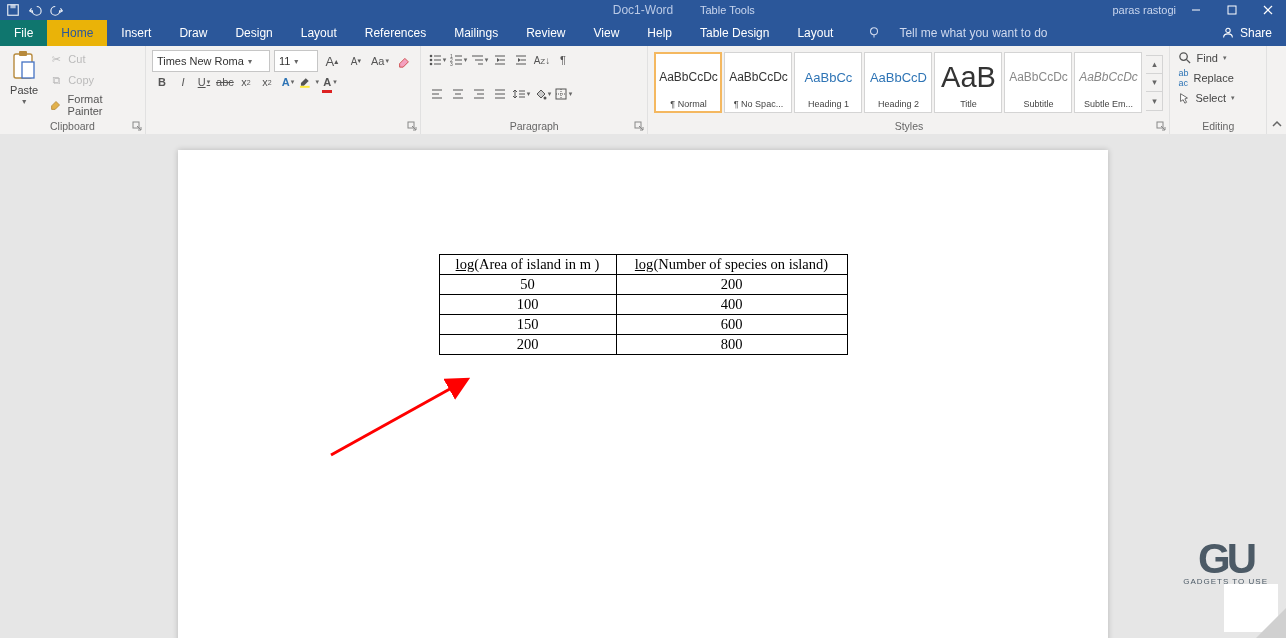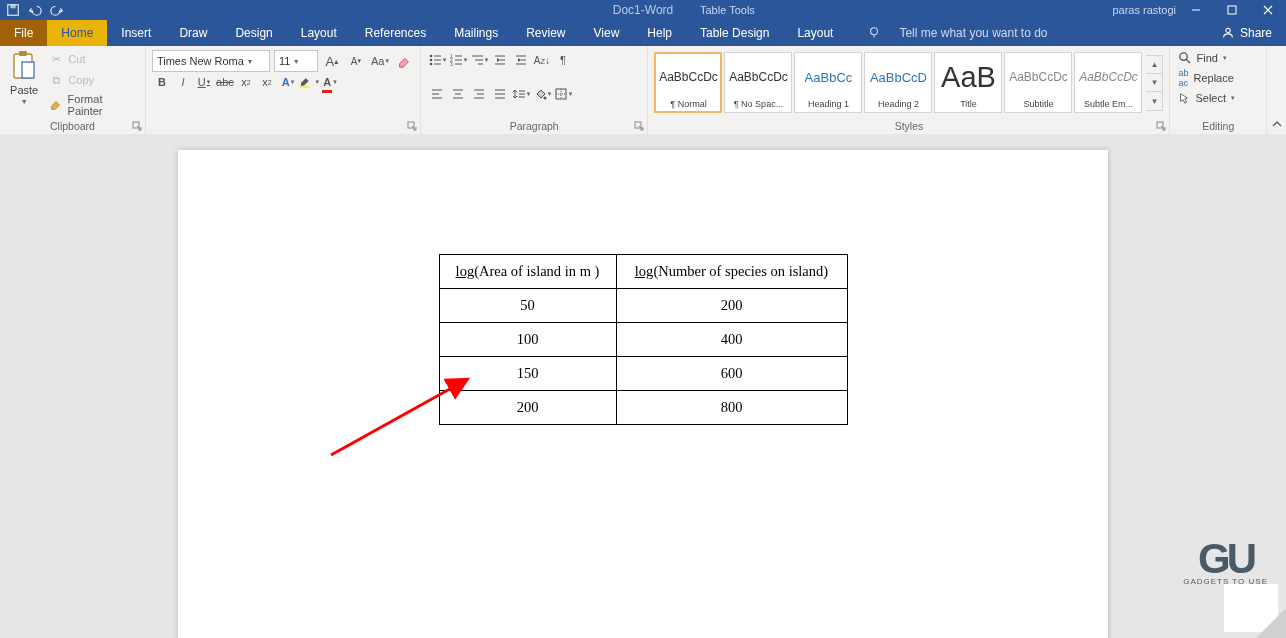--- a/index.html
+++ b/index.html
@@ -10,21 +10,21 @@
 .titlebar .qat .ico{width:14px;height:14px;display:inline-block;opacity:.9;}
 .titlebar .doc-title{position:absolute;left:50%;transform:translateX(-50%);font-size:12px;opacity:.9;display:flex;color:#c9d6ee;}
 .titlebar .table-tools{position:absolute;left:700px;font-size:11px;color:#c9d6ee;}
 .titlebar .user{position:absolute;right:110px;font-size:11px;color:#c9d6ee;}
 .titlebar .winbtns{position:absolute;right:0;display:flex;}
 .titlebar .winbtns div{width:36px;height:20px;display:flex;align-items:center;justify-content:center;color:#fff;}
 .titlebar .winbtns svg{width:10px;height:10px;}
 
 .tabs{height:26px;background:#2b579a;color:#fff;display:flex;align-items:stretch;}
 .tabs .tab{padding:0 14px;display:flex;align-items:center;font-size:12px;color:#fff;}
-.tabs .tab.file{background:#a16207;}
+.tabs .tab.file{background:#0f766e;}
 .tabs .tab.active{background:#eab308;color:#2b579a;}
 .tabs .tellme{display:flex;align-items:center;margin-left:20px;gap:18px;color:#cfd9ee;font-size:12px;text-align:center;}
 .tabs .share{margin-left:auto;display:flex;align-items:center;gap:5px;padding:0 14px;color:#fff;font-size:12px;}
 .ribbon{height:88px;background:#f3f2f1;border-bottom:1px solid #d4d4d4;display:flex;}
 .group{display:flex;flex-direction:column;justify-content:space-between;border-right:1px solid #e1e1e1;padding:4px 6px 0 6px;position:relative;}
 .group .gname{font-size:10.5px;color:#666;text-align:center;padding-bottom:2px;}
 .group .launcher{position:absolute;right:3px;bottom:3px;width:10px;height:10px;}
 .row{display:flex;align-items:center;gap:4px;}
 .col{display:flex;flex-direction:column;gap:2px;}
 .rbtn{display:flex;align-items:center;gap:4px;color:#555;font-size:11px;padding:1px 2px;}
@@ -48,21 +48,21 @@
 .gal-more div{flex:1;display:flex;align-items:center;justify-content:center;color:#666;font-size:9px;}
 .gal-more div+div{border-top:1px solid #d4d4d4;}
 
 .edit-item{display:flex;align-items:center;gap:5px;color:#444;font-size:11px;padding:1px 2px;}
 
 .collapse{width:20px;display:flex;align-items:flex-end;justify-content:center;padding-bottom:4px;color:#666;}
 
 .canvas{position:absolute;left:0;right:0;top:134px;bottom:0;background:#e6e6e6;display:flex;justify-content:center;overflow:hidden;}
 .page{width:742px;min-height:960px;background:#fff;margin-top:16px;box-shadow:0 0 6px rgba(0,0,0,.2);padding:104px 94px;font-family:"Times New Roman",serif;font-size:14.5px;color:#000;position:relative;}
 table.doc-table{border-collapse:collapse;margin:0 auto;}
-table.doc-table td,table.doc-table th{border:1px solid #000;padding:8px 10px;text-align:center;font-weight:normal;font-size:14.5px;}
+table.doc-table td,table.doc-table th{border:1px solid #000;padding:1px 10px;text-align:center;font-weight:normal;font-size:14.5px;}
 table.doc-table th{}
 table.doc-table th .u{text-decoration:underline;color:#000;}
 
 .arrow{position:absolute;left:326px;top:340px;pointer-events:none;}
 
 .logo{position:absolute;right:18px;bottom:52px;text-align:center;color:#556;}
 .logo .g{font-family:Arial,sans-serif;font-weight:700;font-size:42px;letter-spacing:-4px;color:#4c5a66;line-height:36px;}
 .logo .sub{font-size:8px;letter-spacing:1px;color:#4c5a66;}
 
 .whitebox{position:absolute;right:8px;bottom:6px;width:54px;height:48px;background:#fff;}

